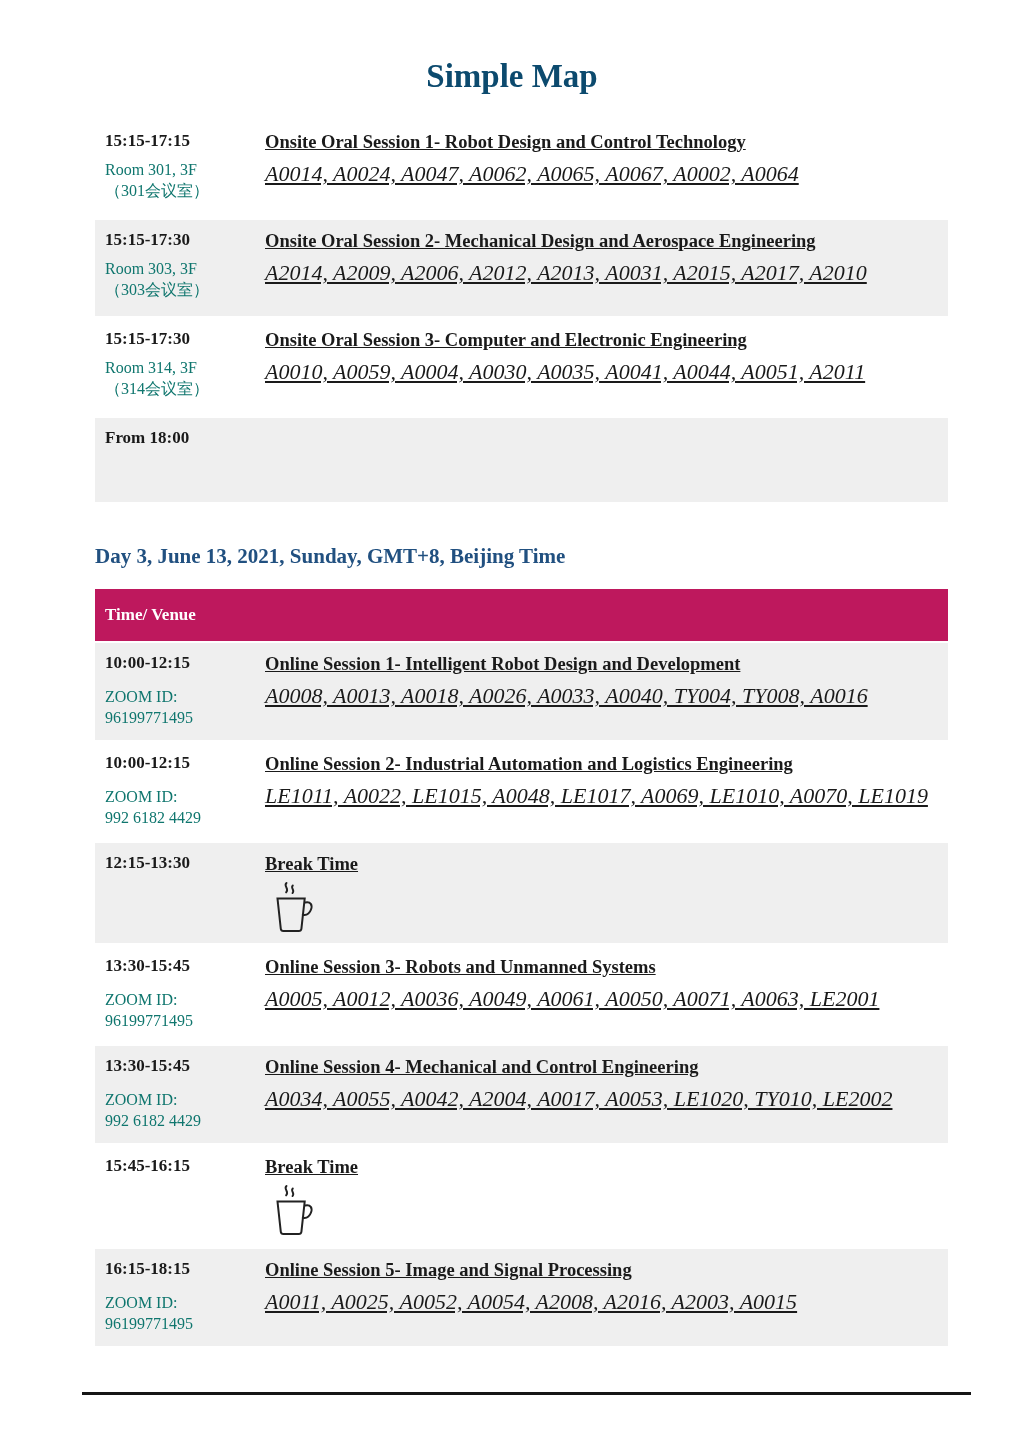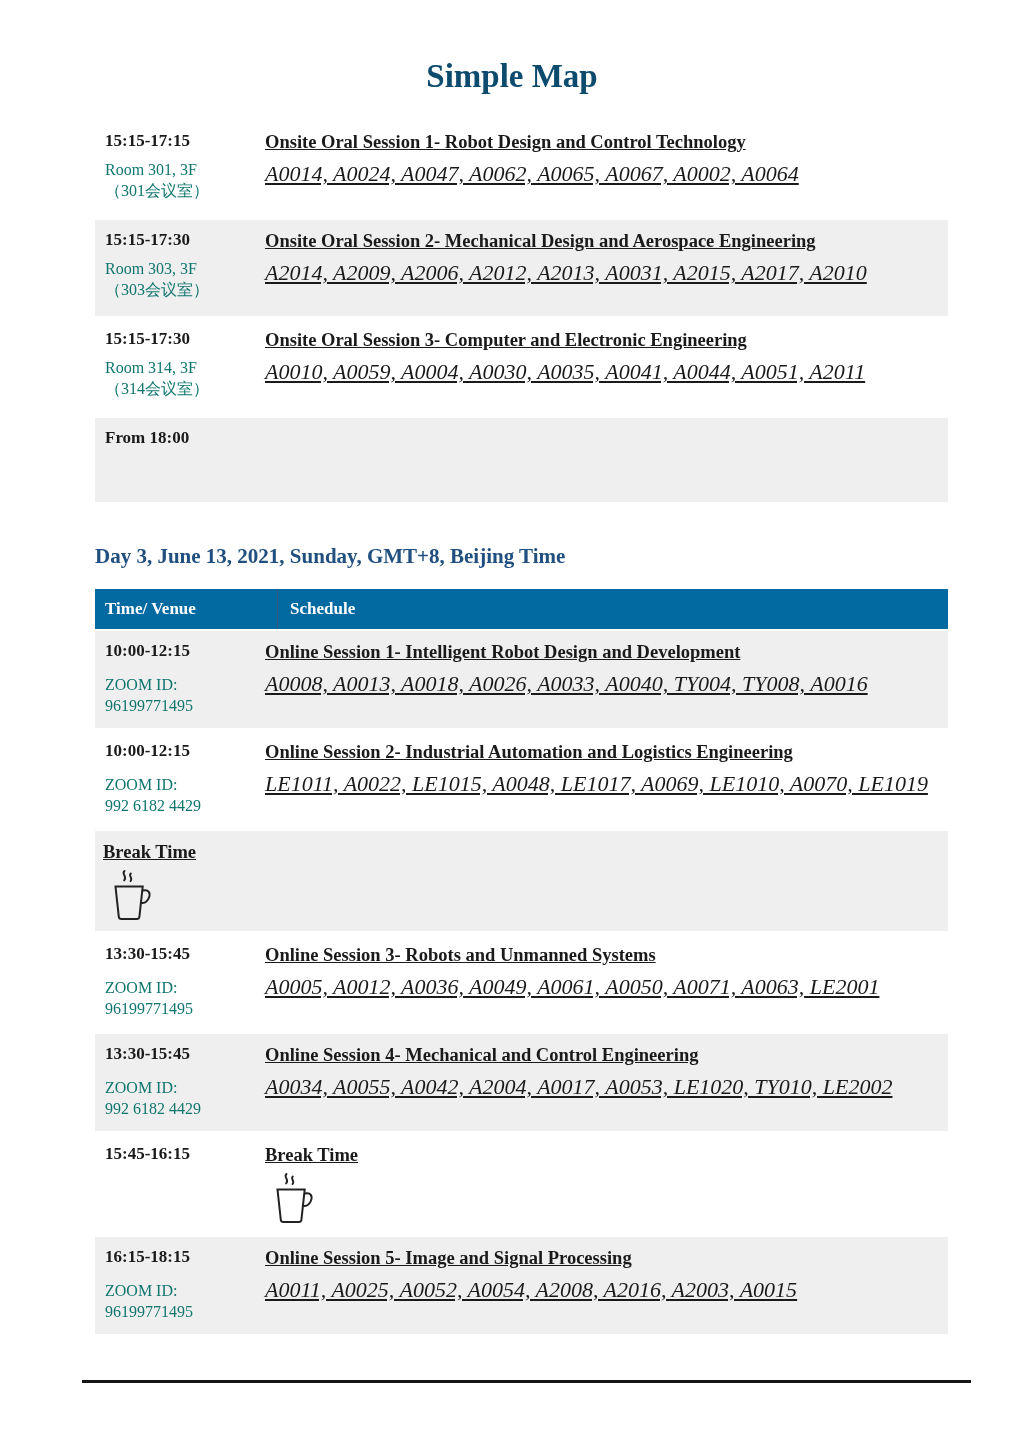--- a/index.html
+++ b/index.html
@@ -52,23 +52,23 @@
     margin-top:42px;
     font-size:21px;
     font-weight:bold;
     color:#215080;
   }
 
   .t2 { margin-top:20px; }
   .thead {
     display:grid;
     grid-template-columns:162px 1fr;
-    background:#0369a1;
+    background:#be185d;
     color:#ffffff;
-    height:40px;
+    height:52px;
     align-items:center;
     font-weight:bold;
     font-size:17px;
     margin-bottom:2px;
   }
   .th-time { padding-left:10px; }
   .th-schedule { padding-left:33px; position:relative; height:100%; display:flex; align-items:center; }
   .th-schedule .col-divider {
     position:absolute; left:20px; top:0; bottom:0; width:1px;
     background:#35567f;
@@ -144,24 +144,20 @@
     </div>
 
   </div>
 
   <div class="day-heading">Day 3, June 13, 2021, Sunday, GMT+8, Beijing Time</div>
 
   <div class="sched-table t2">
 
     <div class="thead">
       <div class="th-time">Time/ Venue</div>
-      <div class="th-schedule">
-        <span class="col-divider"></span>
-        <span>Schedule</span>
-      </div>
     </div>
 
     <div class="row shaded compact">
       <div class="col-time">
         <div class="time">10:00-12:15</div>
         <div class="venue">
           <div>ZOOM ID:</div>
           <div>96199771495</div>
         </div>
       </div>
@@ -179,20 +175,23 @@
           <div>992 6182 4429</div>
         </div>
       </div>
       <div class="col-sched">
         <div class="session-title">Online Session 2- Industrial Automation and Logistics Engineering</div>
         <div class="codes">LE1011, A0022, LE1015, A0048, LE1017, A0069, LE1010, A0070, LE1019</div>
       </div>
     </div>
 
     <div class="row shaded break-row">
+      <div class="col-time">
+        <div class="time">12:15-13:30</div>
+      </div>
       <div class="col-sched">
         <div class="session-title">Break Time</div>
         <div class="icon-block coffee-icon-wrap">
           <svg width="46" height="56" viewBox="0 0 46 56">
             <g stroke="#222222" fill="none" stroke-linecap="round">
               <path d="M15.5 4 c-3.6 3.2 3.4 5.2 -0.4 9.4" stroke-width="1.9"></path>
               <path d="M21.8 6.5 c-2.8 2.6 2.6 4.4 -0.3 7.6" stroke-width="1.9"></path>
               <path d="M6.5 19.5 h27.2 l-3.3 30.3 a2.6 2.6 0 0 1 -2.6 2.2 h-15.4 a2.6 2.6 0 0 1 -2.6 -2.2 z" stroke-width="2"></path>
               <path d="M34 23.5 c5.8 -1.4 7.6 2.6 6 7 c-1.4 3.9 -4.6 6 -8.2 5.3" stroke-width="2"></path>
             </g>

